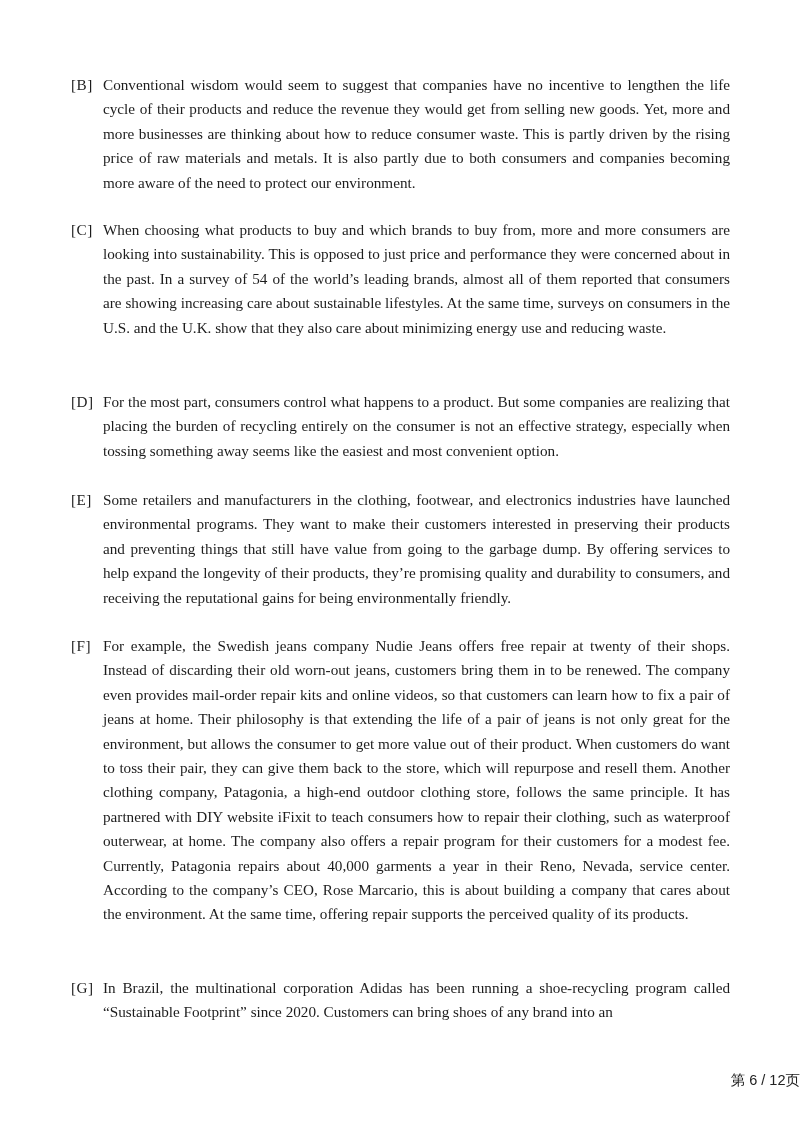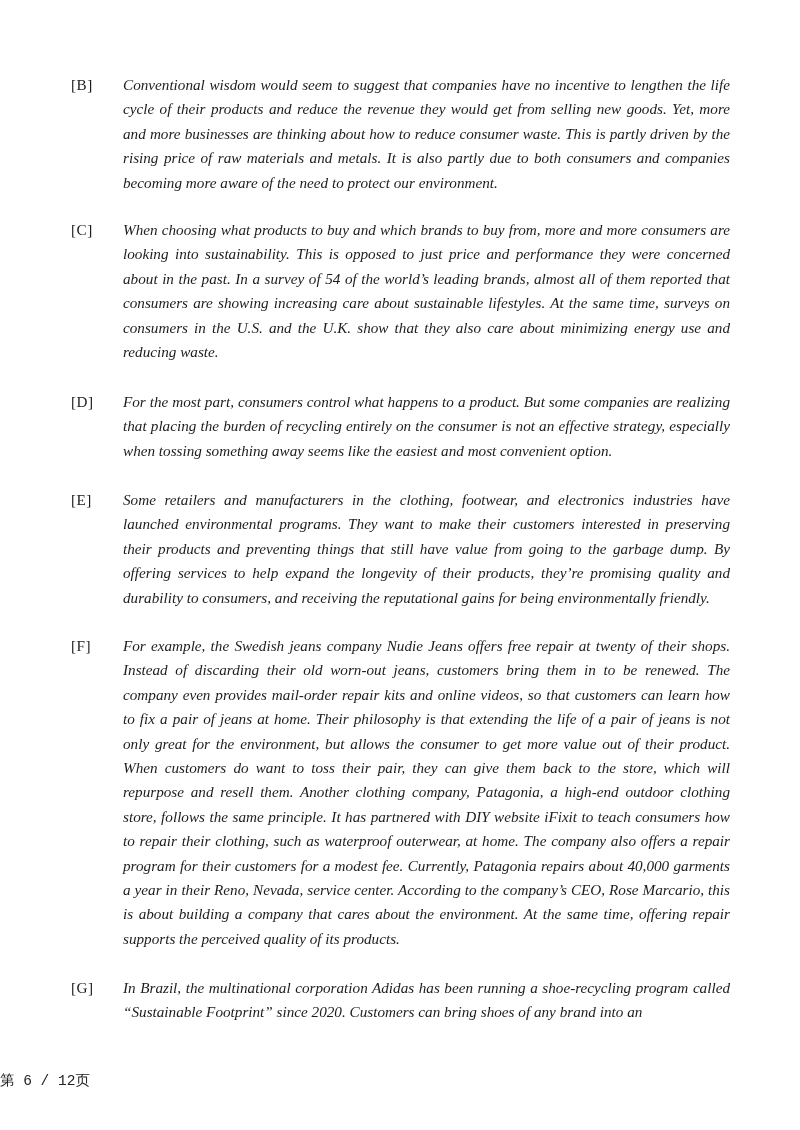--- a/index.html
+++ b/index.html
@@ -30,32 +30,31 @@
       line-height: 24.4px;
     }
     .para .label {
       position: absolute;
       left: 0;
       top: 0;
       width: 36px;
       letter-spacing: 0.5px;
     }
     .para .text {
-      margin-left: 52px;
+      margin-left: 32px;
       text-align: justify;
       text-align-last: left;
-      font-style: italic;
     }
     .footer {
       position: absolute;
       left: 0;
       width: 800px;
       top: 1071px;
-      text-align: left;
-      font-family: Liberation Mono, monospace;
+      text-align: right;
+      font-family: Liberation Sans, sans-serif;
       font-size: 14.5px;
       color: #222222;
     }
     .footer span { white-space: pre; }
   </style>
 </head>
 <body>
 
 <div class="page">
 

